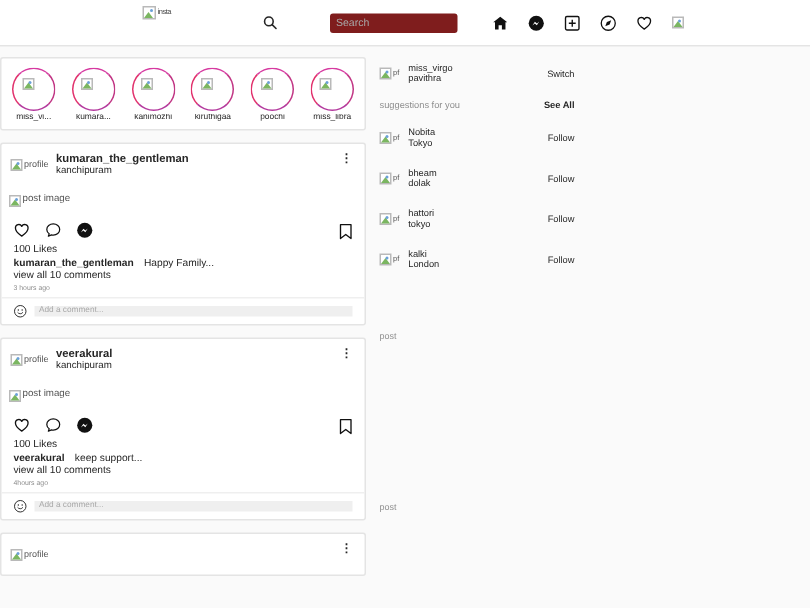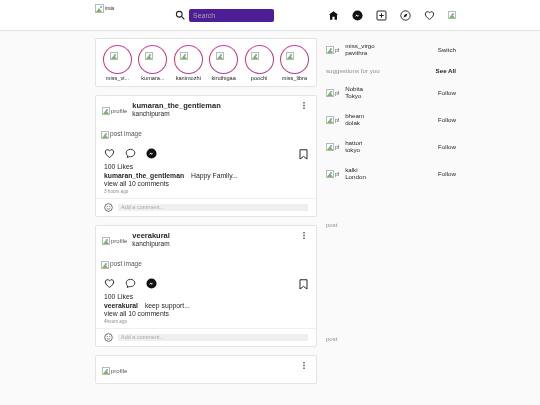--- a/index.html
+++ b/index.html
@@ -72,27 +72,28 @@
     position: absolute;
     left: 175px;
     display: flex;
     align-items: center;
     gap: 4px;
   }
   .search-icon { width: 10px; height: 10px; display: block; }
   .search-box {
     width: 85px;
     height: 13px;
-    background: #4c1d95;
+    background: #7f1d1d;
     border: none;
     border-radius: 2px;
     font-size: 7px;
     color: #8e8e8e;
     padding: 0 4px;
     font-family: "Liberation Sans", sans-serif;
+    margin-left: 31px;
   }
   .search-box::placeholder { color: #a8a8a8; }
 
   .nav-icons {
     position: absolute;
     left: 328px;
     display: flex;
     align-items: center;
     gap: 13px;
   }
@@ -100,21 +101,21 @@
   .nav-avatar {
     width: 11px; height: 11px;
     display: flex; align-items: center;
   }
 
   
   .content {
     display: flex;
     padding: 7px 0 0 0;
   }
-  .feed { width: 222px; margin-left: 95px; }
+  .feed { width: 244px; }
   .sidebar { width: 130px; margin-left: 9px; padding-top: 2px; }
 
   
   .stories {
     background: #fff;
     border: 1px solid #e4e4e4;
     border-radius: 2px;
     padding: 6px 5px 4px 5px;
     display: flex;
     justify-content: space-between;

